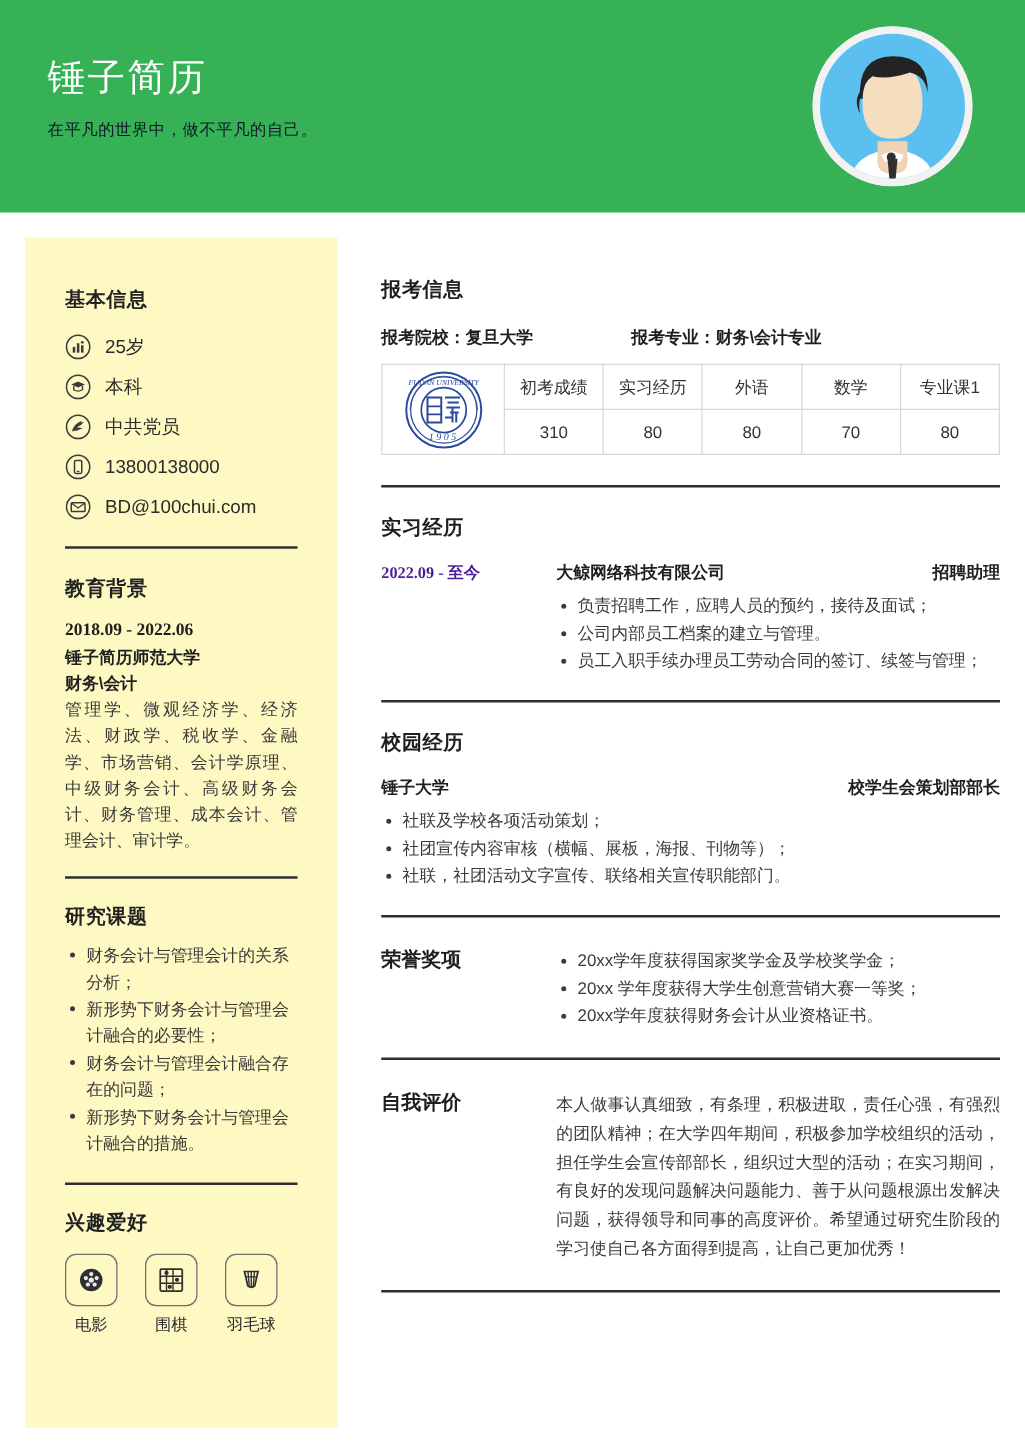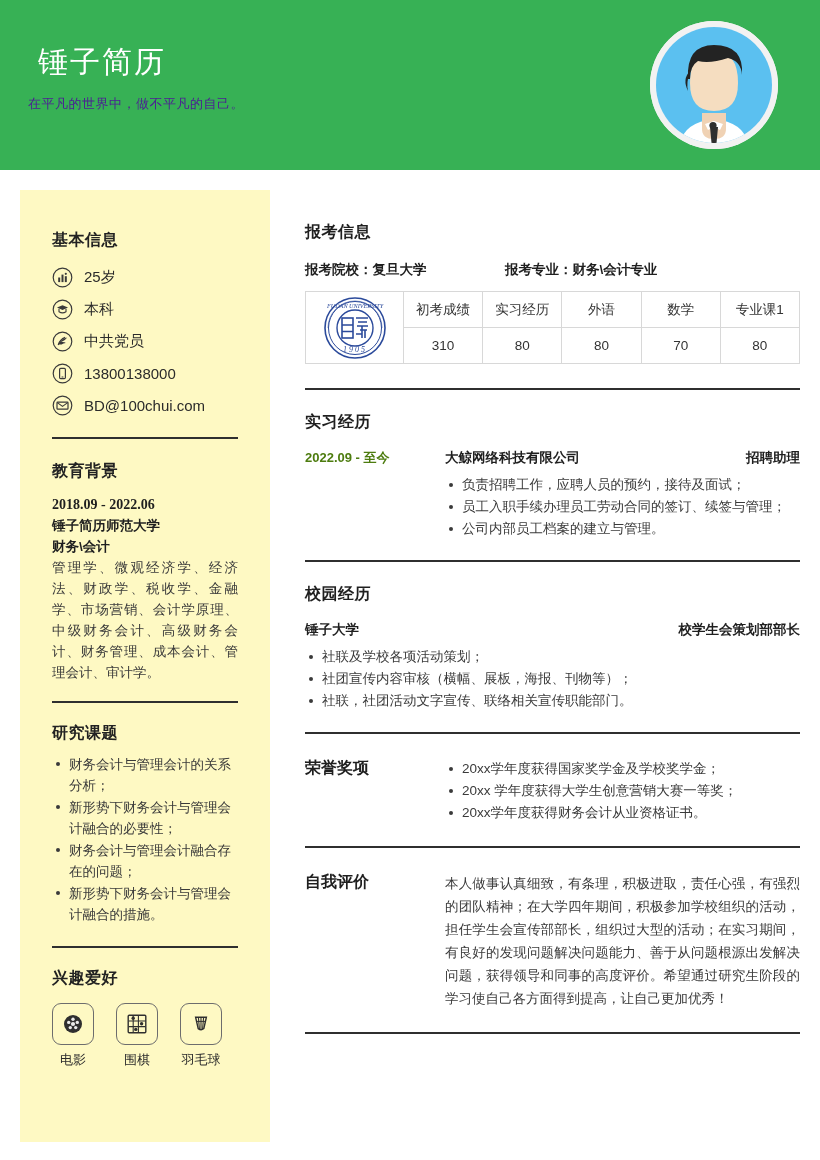--- a/index.html
+++ b/index.html
@@ -27,23 +27,23 @@
   .header-title {
     position: absolute;
     left: 38px; top: 42px;
     font-size: 30px;
     color: #ffffff;
     letter-spacing: 2px;
     font-weight: normal;
   }
   .header-subtitle {
     position: absolute;
-    left: 28px; top: 95px;
+    left: 38px; top: 95px;
     font-size: 13px;
-    color: #4c1d95;
+    color: #0f172a;
     letter-spacing: .5px;
   }
   .avatar-wrap {
     position: absolute;
     right: 42px; top: 21px;
     width: 128px; height: 128px;
     border-radius: 50%;
     background: #f1f1f1;
     padding: 0;
     box-sizing: border-box;
@@ -175,22 +175,23 @@
   }
   .logo-cell svg { display: block; margin: 0 auto; }
 
   
   .exp-row { display: flex; }
   .exp-date {
     width: 140px;
     flex: 0 0 140px;
     font-size: 13px;
     font-weight: bold;
-    color: #4d7c0f;
+    color: #4c1d95;
     line-height: 21px;
+    font-family: Liberation Serif, serif;
   }
   .exp-body { flex: 1 1 auto; }
   .exp-head {
     display: flex;
     justify-content: space-between;
     font-size: 13.5px;
     font-weight: bold;
     color: #1f1f1f;
     line-height: 21px;
   }
@@ -442,22 +443,22 @@
       <div style="height:14px"></div>
       <div class="exp-row">
         <div class="exp-date">2022.09 - 至今</div>
         <div class="exp-body">
           <div class="exp-head">
             <span>大鲸网络科技有限公司</span>
             <span>招聘助理</span>
           </div>
           <ul class="exp-list">
             <li>负责招聘工作，应聘人员的预约，接待及面试；</li>
+            <li>公司内部员工档案的建立与管理。</li>
             <li>员工入职手续办理员工劳动合同的签订、续签与管理；</li>
-            <li>公司内部员工档案的建立与管理。</li>
           </ul>
         </div>
       </div>
       <div style="height:20px"></div>
       <div class="sec-rule"></div>
     </div>
 
     <div class="sec">
       <div style="height:22px"></div>
       <div class="sec-h">校园经历</div>

